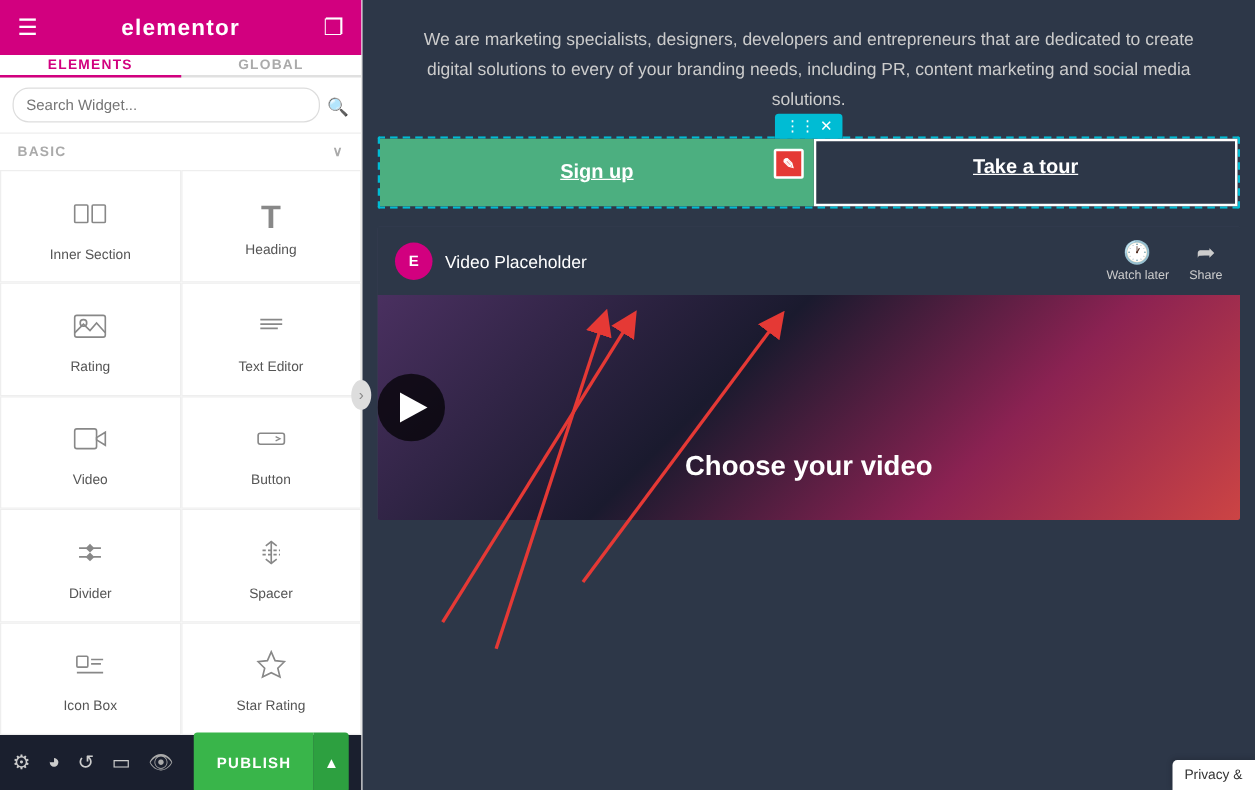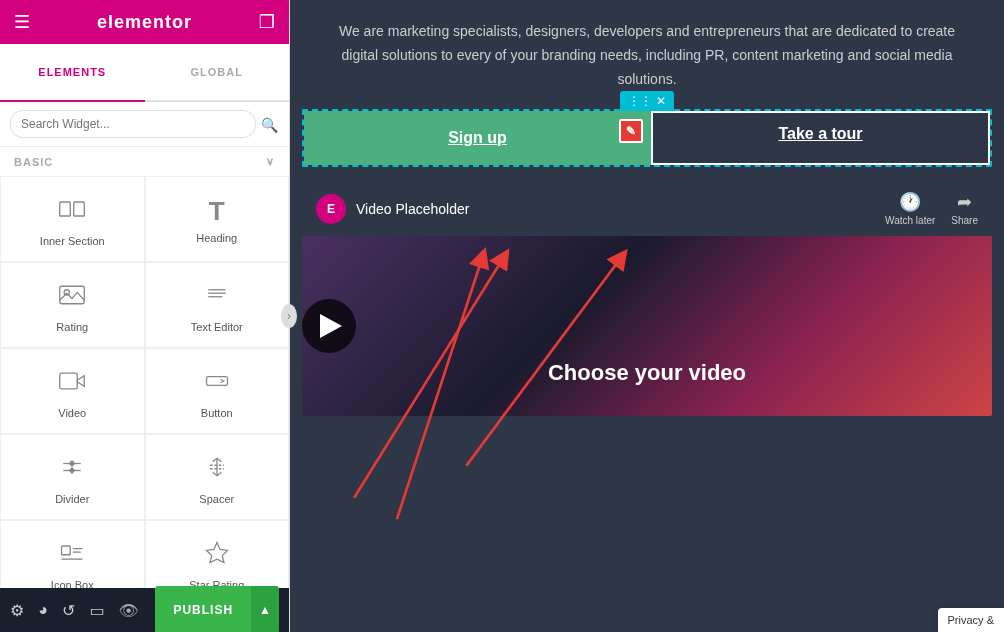--- a/index.html
+++ b/index.html
@@ -33,21 +33,21 @@
     }
     .top-bar-icon { color: #fff; font-size: 18px; cursor: pointer; }
 
     .tabs-row {
       display: flex;
       border-bottom: 2px solid #e0e0e0;
     }
     .tab {
       flex: 1;
       text-align: center;
-      padding: 22px 0;
+      padding: 2px 0;
       font-size: 11px;
       font-weight: bold;
       color: #aaa;
       cursor: pointer;
       letter-spacing: 1px;
     }
     .tab.active {
       color: #d2007f;
       border-bottom: 2px solid #d2007f;
       margin-bottom: -2px;

